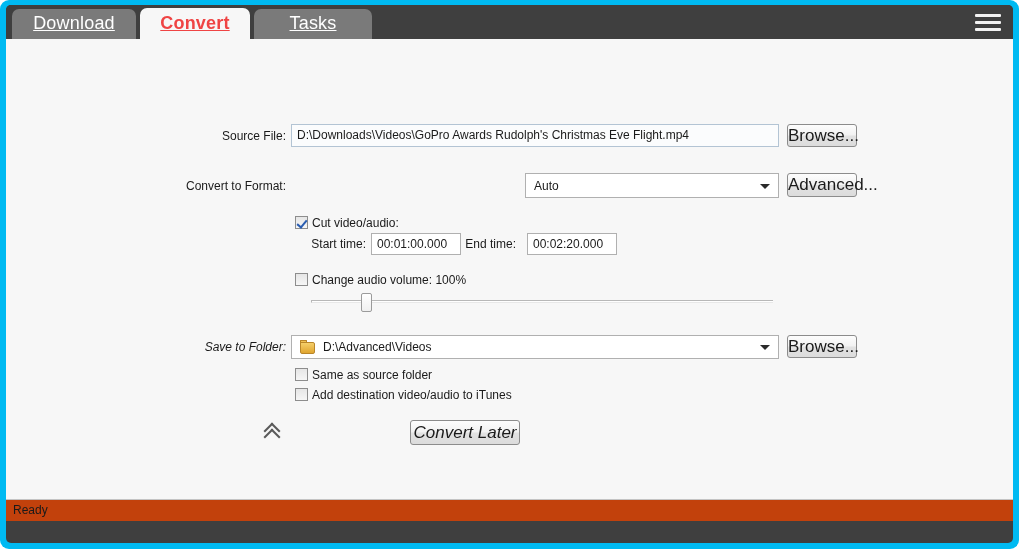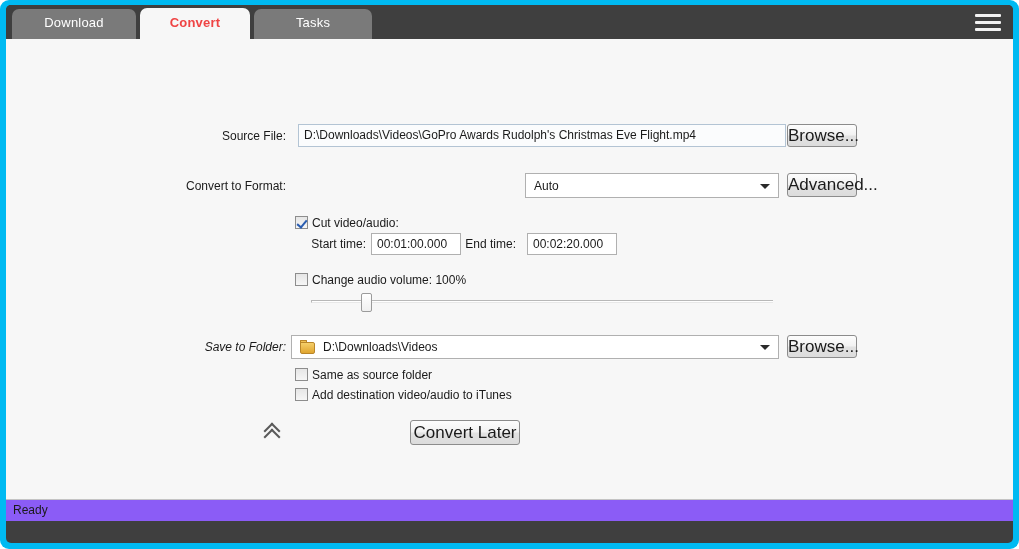--- a/index.html
+++ b/index.html
@@ -46,24 +46,25 @@
     background: #3f3f3f;
   }
   .tab {
     position: absolute;
     top: 4px;
     height: 30px;
     box-sizing: border-box;
     border-radius: 7px 7px 0 0;
     text-align: center;
     line-height: 28px;
-    font-size: 13px;
+    font-size: 18px;
     color: #ffffff;
     background: #7a7a7a;
     letter-spacing: .2px;
+    text-decoration: underline;
   }
   .tab.active {
     background: #f7f7f7;
     color: #ef4444;
     font-weight: bold;
     top: 3px;
     height: 31px;
     line-height: 30px;
   }
   #tab-download { left: 6px;   width: 124px; }
@@ -93,21 +94,21 @@
     left: 0;
     top: 34px;
     right: 0;
     bottom: 22px;
     background: #f7f7f7;
   }
   #statusbar {
     position: absolute;
     left: 0; right: 0; bottom: 0;
     height: 22px;
-    background: #8b5cf6;
+    background: #c2410c;
     border-top: 1px solid #c4c4c4;
     line-height: 21px;
     padding-left: 7px;
     font-size: 12px;
     color: #1a1a1a;
     box-sizing: border-box;
   }
 
   
   .row-label {
@@ -327,21 +328,21 @@
       <div id="hamburger">
         <i></i>
         <i></i>
         <i></i>
       </div>
     </div>
 
     <div id="main-panel">
 
       <div class="row-label" style="left:120px; top:90px; width:160px;">Source File:</div>
-      <div class="tb" style="left:292px; top:85px; width:488px; height:23px;">D:\Downloads\Videos\GoPro Awards  Rudolph's Christmas Eve Flight.mp4</div>
+      <div class="tb" style="left:285px; top:85px; width:488px; height:23px;">D:\Downloads\Videos\GoPro Awards  Rudolph's Christmas Eve Flight.mp4</div>
       <div class="btn" style="left:781px; top:85px; width:70px; height:23px; line-height:21px;">Browse...</div>
 
       <div class="row-label" style="left:100px; top:140px; width:180px;">Convert to Format:</div>
 
 
       <div class="combo" style="left:519px; top:134px; width:254px; height:25px;padding-left:20px;">
         <span class="ctext">Auto</span>
         <span class="arrow"></span>
       </div>
 
@@ -367,37 +368,37 @@
         <div class="thumb" id="volume-thumb" style="left: 50px;"></div>
       </div>
 
       <div class="row-label" style="left:120px; top:301px; width:160px;font-style:italic;">Save to Folder:</div>
 
       <div class="combo" style="left:285px; top:296px; width:488px; height:24px;">
         <div class="folder-icon" style="left:8px; top:6px;">
           <span class="ftab"></span>
           <span class="fback"></span>
         </div>
-        <span class="ctext" style="left:31px; line-height:23px;">D:\Downloads\Videos</span>
+        <span class="ctext" style="left:31px; line-height:23px;">D:\Advanced\Videos</span>
         <span class="arrow"></span>
       </div>
 
       <div class="btn" style="left:781px; top:296px; width:70px; height:23px; line-height:21px;">Browse...</div>
 
       <div class="cbrow" style="left:289px; top:329px;">
         <span class="cbox"></span><span>Same as source folder</span>
       </div>
 
       <div class="cbrow" style="left:289px; top:349px;">
         <span class="cbox"></span><span>Add destination video/audio to iTunes</span>
       </div>
 
       <div id="collapse-chevron" style="left:257px; top:384px;">
         <span class="c1"></span>
         <span class="c2"></span>
       </div>
 
-      <div class="btn" style="left:404px; top:381px; width:110px; height:25px; line-height:23px;">Convert Later</div>
+      <div class="btn" style="left:404px; top:381px; width:110px; height:25px; line-height:23px;font-style:italic;">Convert Later</div>
 
       <div id="statusbar">Ready</div>
     </div>
   </div>
 </div>
 
 </body></html>

